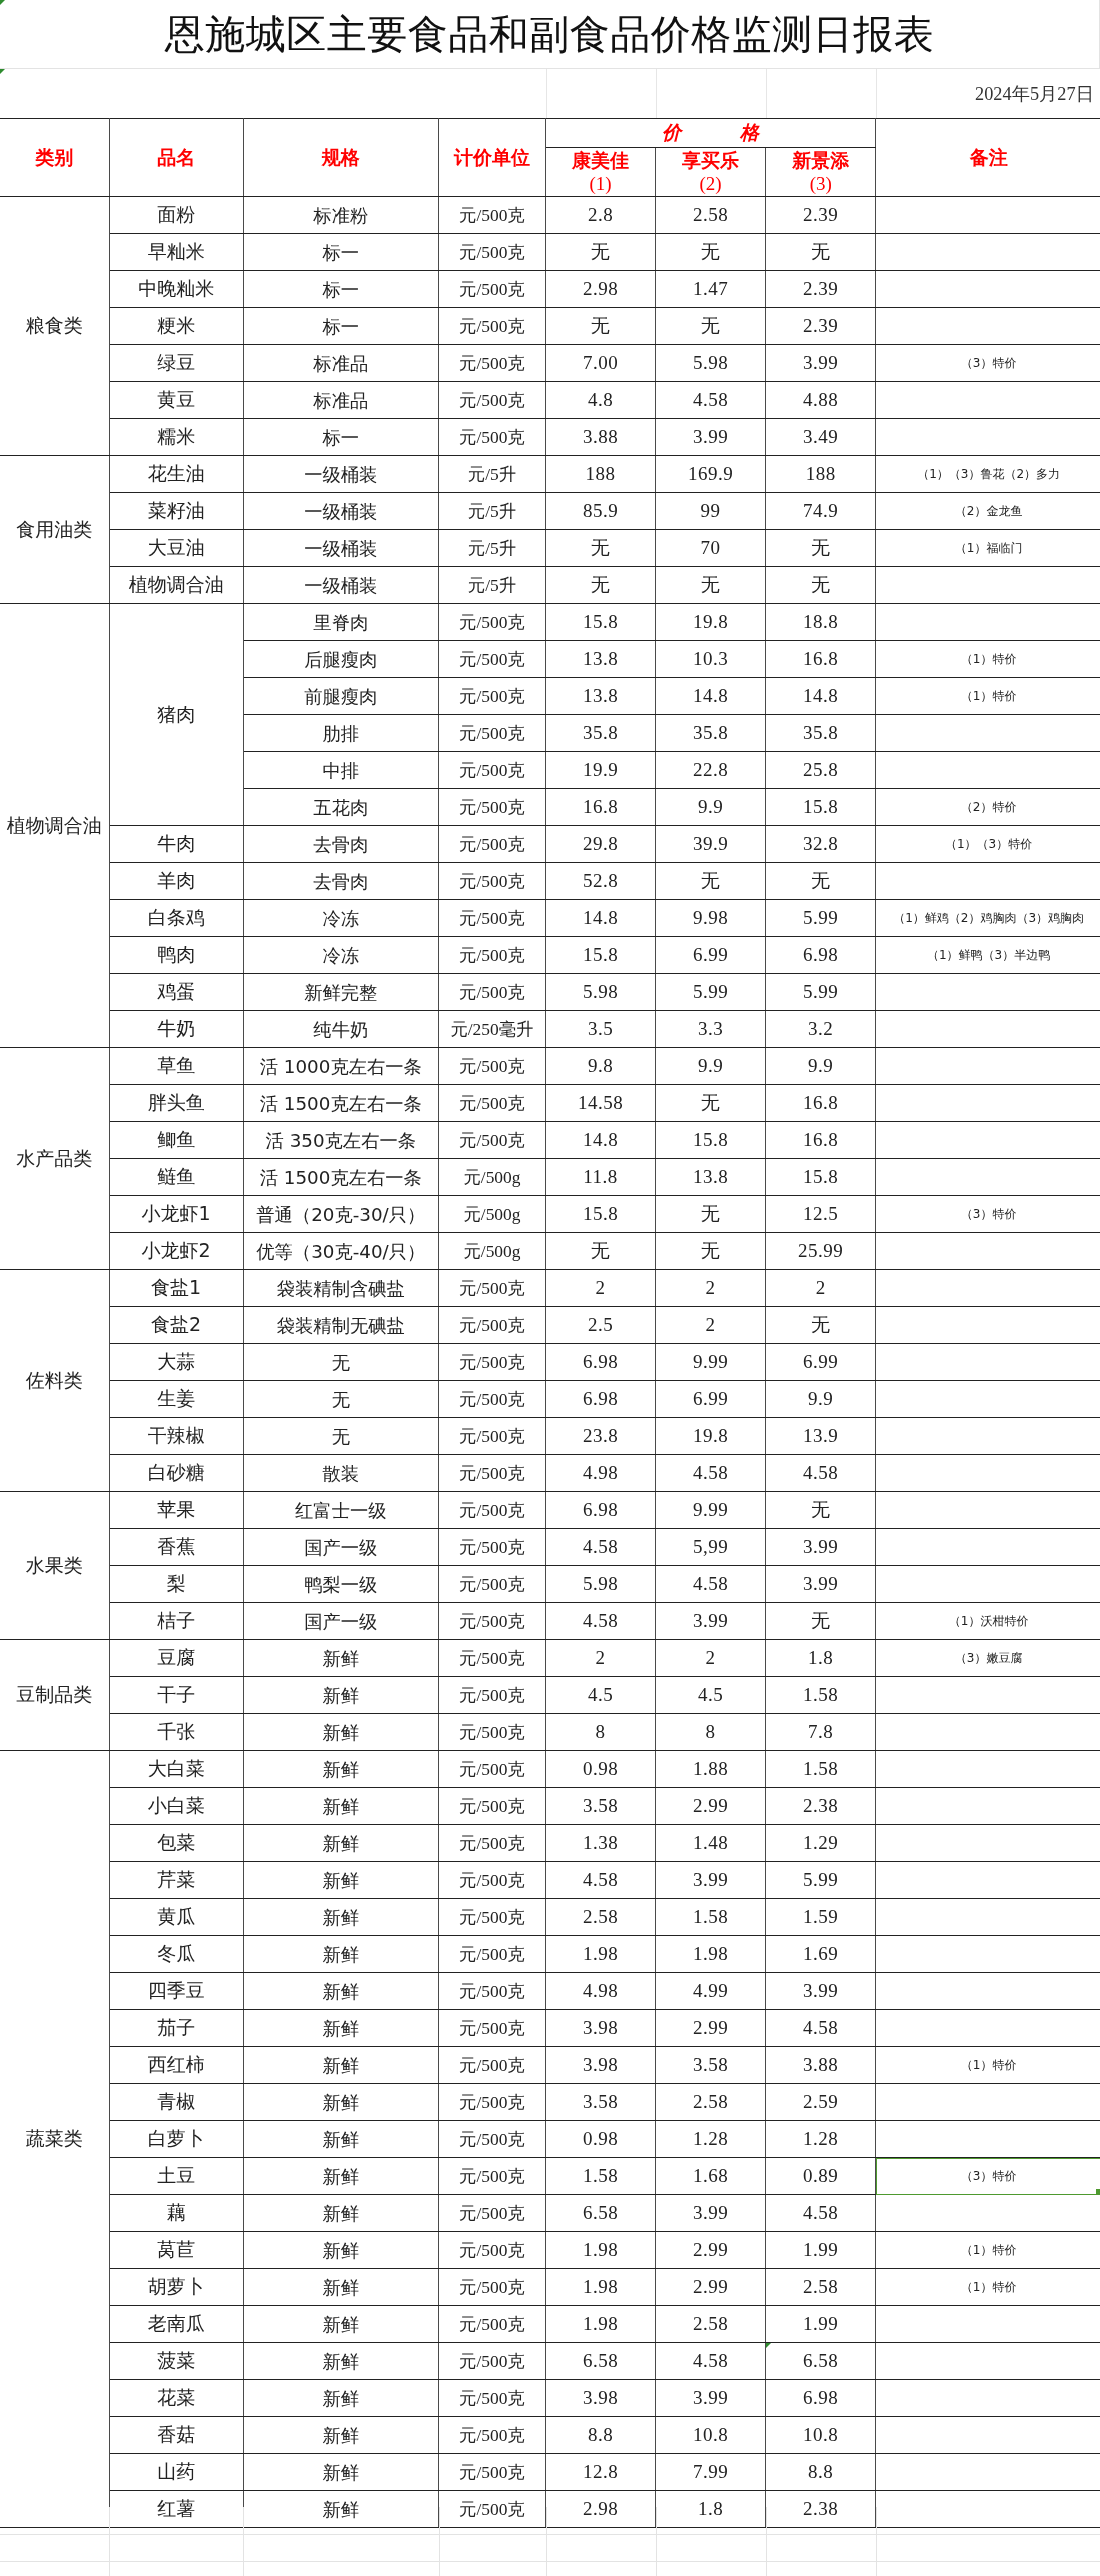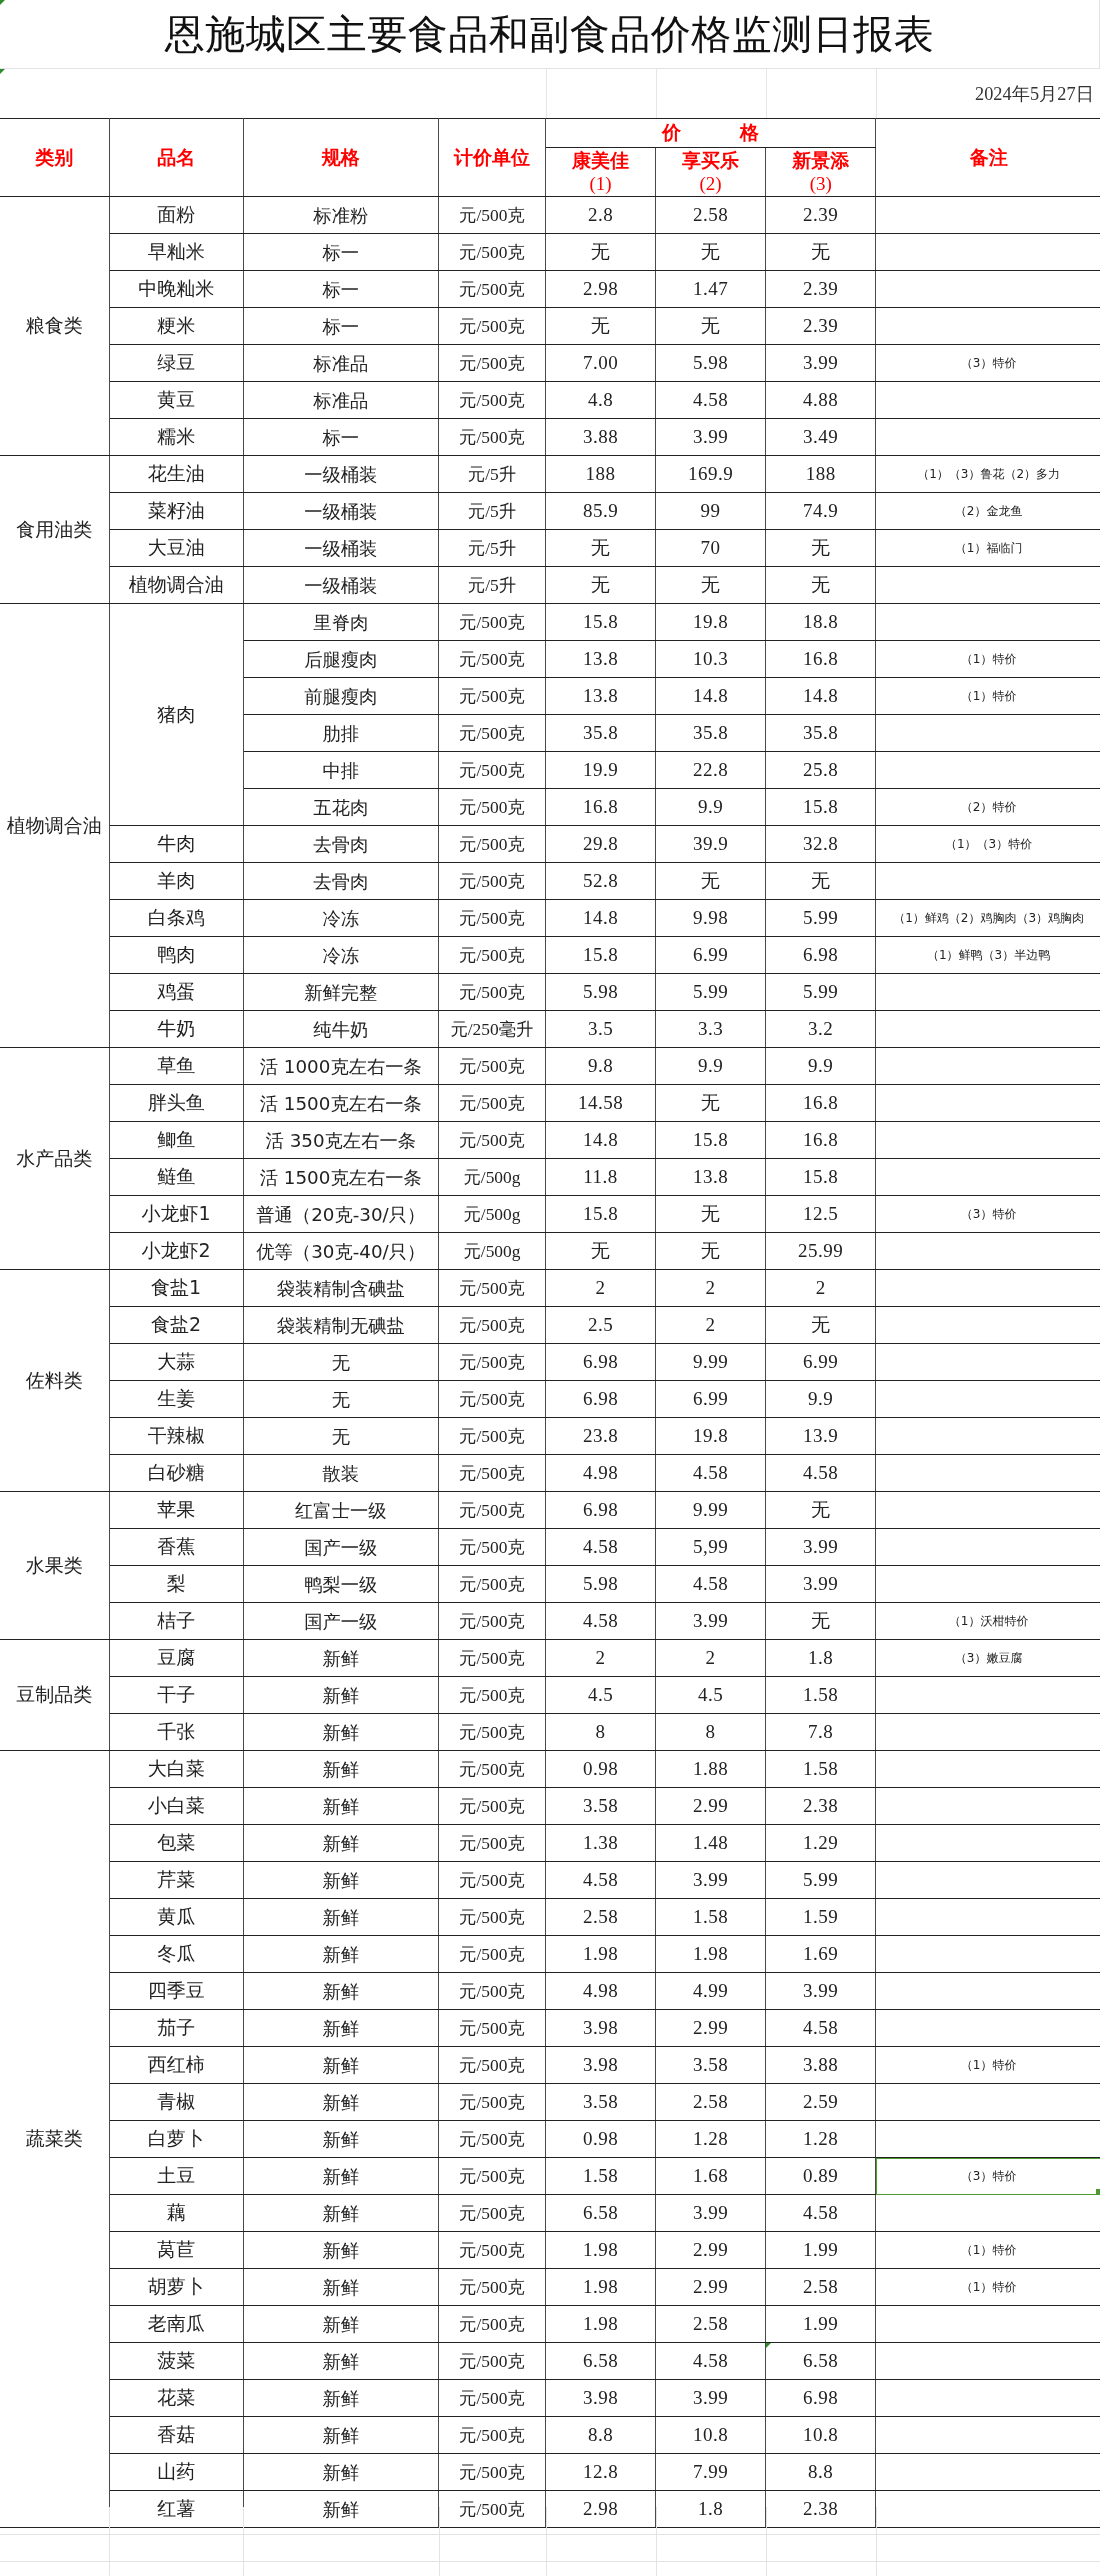--- a/index.html
+++ b/index.html
@@ -40,21 +40,21 @@
     overflow: hidden; white-space: nowrap;
   }
   table.sheet th {
     color: #ff0000; font-weight: bold; font-size: 19px;
   }
   table.sheet th.store { line-height: 24px; }
   table.sheet th.store .idx {
     display: block; font-weight: normal; font-family: "Liberation Serif", "DejaVu Serif", serif;
     font-size: 19px;
   }
-  table.sheet th.price-group { letter-spacing: 59px; text-indent: 59px; }
+  table.sheet th.price-group { letter-spacing: 59px; text-indent: 59px; font-style: italic; }
   .c-first { border-left: none !important; margin-top: 48px; }
   .c-last { border-right: none !important; }
   tr.h1 { height: 29px; }
   tr.h2 { height: 48px; }
   tr.body-row { height: 37px; }
   td.c-cat { font-size: 19px; color: #222; }
   td.c-name { font-size: 19px; color: #222; }
   td.c-spec { font-size: 18.3px; color: #222; white-space: pre; }
   td.c-unit { font-size: 17.4px; color: #222; font-family: "Liberation Serif", "DejaVu Serif", serif; }
   td.c-price { font-size: 19px; color: #222; font-family: "Liberation Serif", "DejaVu Serif", serif; letter-spacing: 0.5px; }

